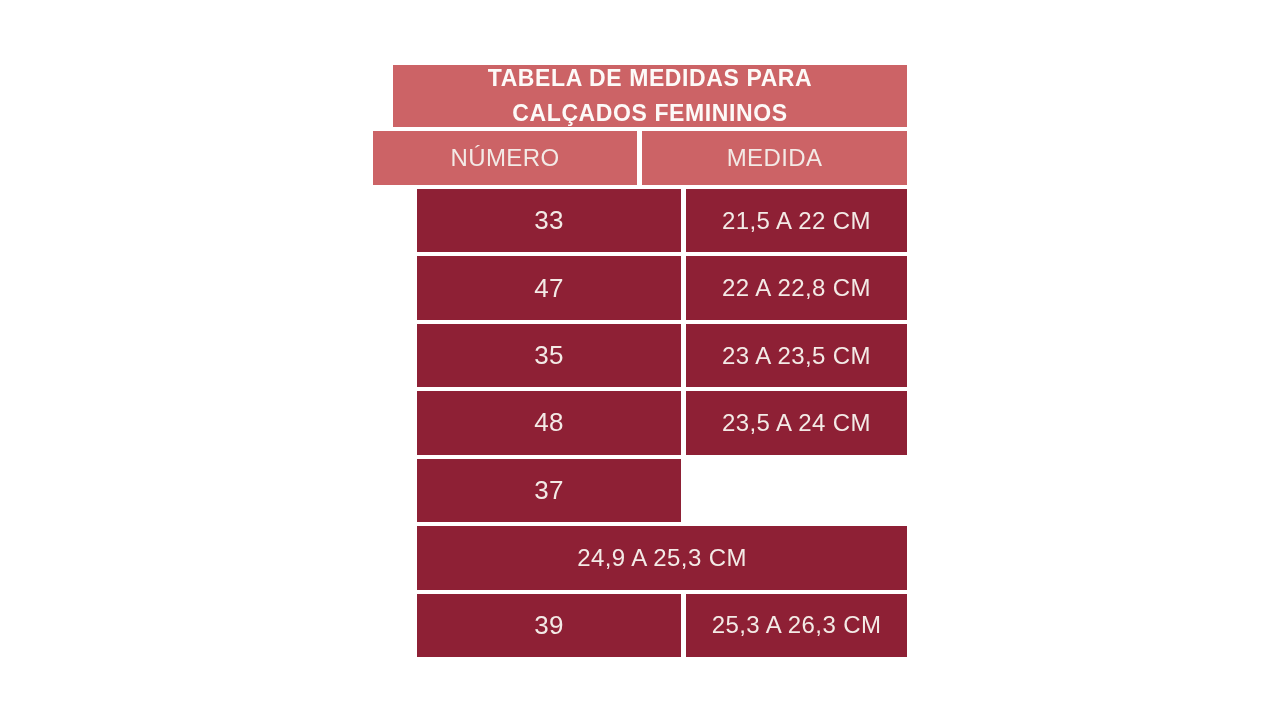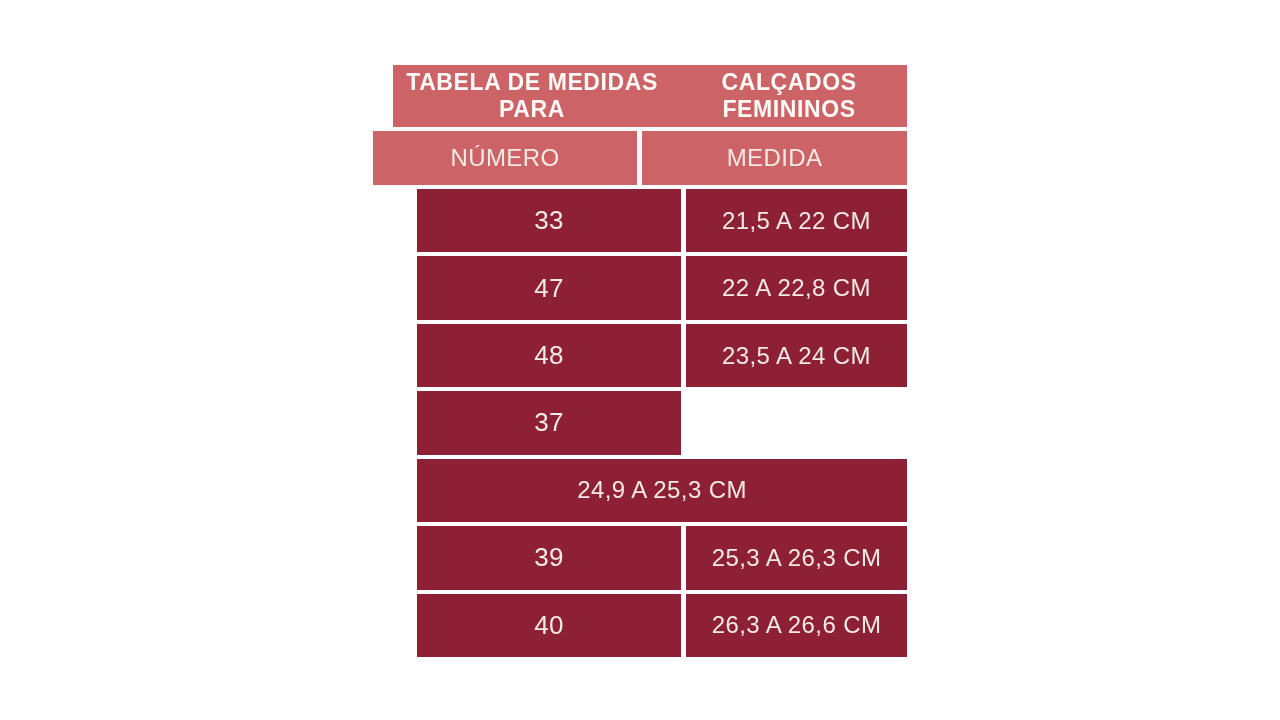--- a/index.html
+++ b/index.html
@@ -26,23 +26,23 @@
     height: 592px;
     display: flex;
     flex-direction: column;
     gap: 4px;
   }
   .title-cell {
     flex: 0 0 62px;
     background: var(--header-bg);
     color: var(--title-text);
     display: flex;
-    flex-direction: row;
+    flex-direction: column;
     align-items: center;
-    justify-content: flex-end;
+    justify-content: space-between;
     font-weight: bold;
     font-size: 23px;
     line-height: 27px;
     letter-spacing: 0.6px;
     text-align: center;
     margin-left: 20px;
   }
   .tr {
     display: flex;
     gap: 5px;
@@ -87,37 +87,37 @@
   <div class="tr data-row">
     <div class="td col-numero">33</div>
     <div class="td col-medida">21,5 A 22 CM</div>
   </div>
 
   <div class="tr data-row">
     <div class="td col-numero">47</div>
     <div class="td col-medida">22 A 22,8 CM</div>
   </div>
 
+  <div class="tr data-row">
+    <div class="td col-numero">35</div>
+    <div class="td col-medida">23 A 23,5 CM</div>
+  </div>
 
   <div class="tr data-row">
     <div class="td col-numero">48</div>
     <div class="td col-medida">23,5 A 24 CM</div>
   </div>
 
   <div class="tr data-row">
     <div class="td col-numero">37</div>
   </div>
 
   <div class="tr data-row">
     <div class="td col-medida">24,9 A 25,3 CM</div>
   </div>
 
   <div class="tr data-row">
     <div class="td col-numero">39</div>
     <div class="td col-medida">25,3 A 26,3 CM</div>
   </div>
 
-  <div class="tr data-row">
-    <div class="td col-numero">40</div>
-    <div class="td col-medida">26,3 A 26,6 CM</div>
-  </div>
 
 </div>
 
 </body></html>

